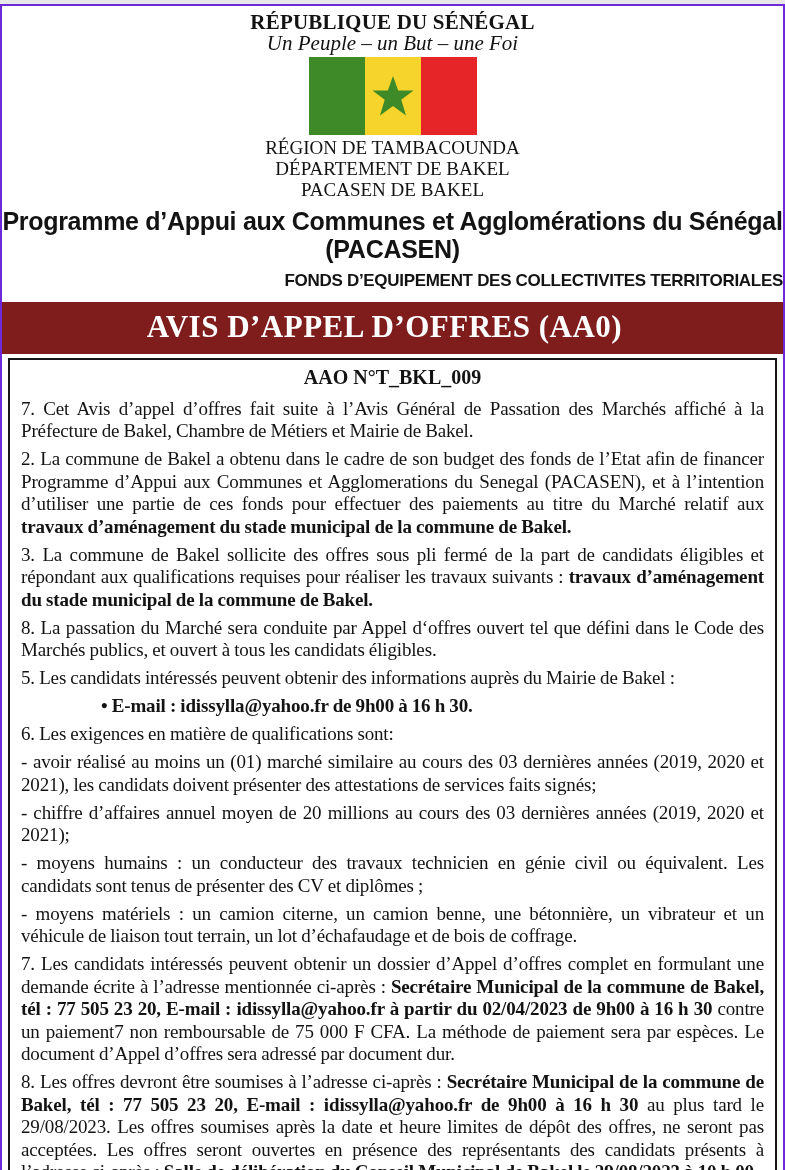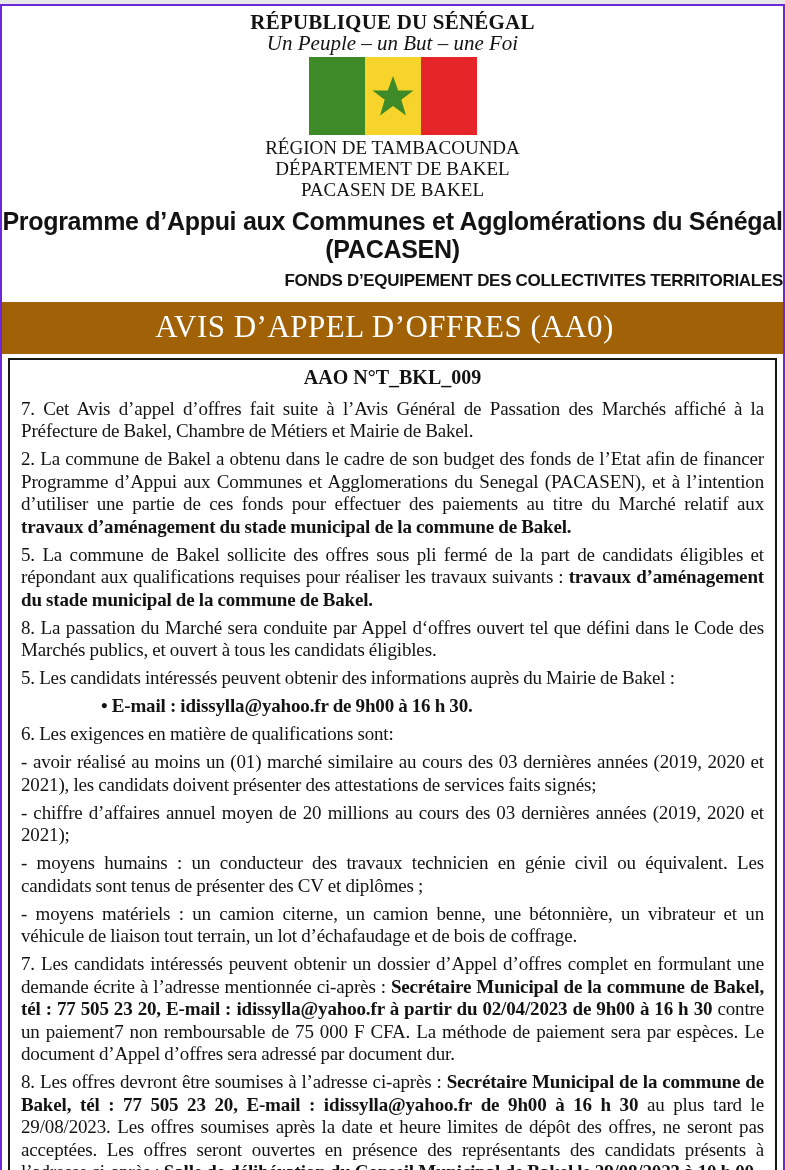--- a/index.html
+++ b/index.html
@@ -37,23 +37,23 @@
     font-size:25px;font-weight:bold;text-align:center;
     line-height:28px;margin-top:7px;letter-spacing:-0.3px;
   }
   .fund-line{
     font-family:"Liberation Sans","DejaVu Sans",sans-serif;
     font-size:17px;font-weight:bold;text-align:right;
     margin-top:8px;letter-spacing:-0.3px;
   }
   .banner{
     margin-top:11px;
-    background:#a16207;color:#fff;
+    background:#7f1d1d;color:#fff;
     text-align:center;
-    font-size:31px;font-weight:normal;
+    font-size:31px;font-weight:bold;
     padding:7px 16px 9px 0;
     letter-spacing:0.5px;
   }
   .body-box{
     flex:1;
     margin:4px 6px 6px 6px;
     border:2px solid #161616;
     padding:3px 11px 6px 11px;
     display:flex;flex-direction:column;
   }
@@ -102,21 +102,21 @@
 
   <div class="banner">
     <span>AVIS D’APPEL D’OFFRES (AA0)</span>
   </div>
 
   <div class="body-box">
     <div class="notice-number">AAO N°T_BKL_009</div>
     <div class="paras">
         <div class="para"><span>7. Cet Avis d’appel d’offres fait suite à l’Avis Général de Passation des Marchés affiché à la Préfecture de Bakel, Chambre de Métiers et Mairie de Bakel.</span></div>
         <div class="para"><span>2. La commune de Bakel a obtenu dans le cadre de son budget des fonds de l’Etat afin de financer Programme d’Appui aux Communes et Agglomerations du Senegal (PACASEN), et à l’intention d’utiliser une partie de ces fonds pour effectuer des paiements au titre du Marché relatif aux </span><span class="b">travaux d’aménagement du stade municipal de la commune de Bakel.</span></div>
-        <div class="para"><span>5. La commune de Bakel sollicite des offres sous pli fermé de la part de candidats éligibles et répondant aux qualifications requises pour réaliser les travaux suivants : </span><span class="b">travaux d’aménagement du stade municipal de la commune de Bakel.</span></div>
+        <div class="para"><span>3. La commune de Bakel sollicite des offres sous pli fermé de la part de candidats éligibles et répondant aux qualifications requises pour réaliser les travaux suivants : </span><span class="b">travaux d’aménagement du stade municipal de la commune de Bakel.</span></div>
         <div class="para"><span>8. La passation du Marché sera conduite par Appel d‘offres ouvert tel que défini dans le Code des Marchés publics, et ouvert à tous les candidats éligibles.</span></div>
         <div class="para"><span>5. Les candidats intéressés peuvent obtenir des informations auprès du Mairie de Bakel :</span></div>
         <div class="para bullet"><span class="b">• E-mail : idissylla@yahoo.fr de 9h00 à 16 h 30.</span></div>
         <div class="para"><span>6. Les exigences en matière de qualifications sont:</span></div>
         <div class="para"><span>- avoir réalisé au moins un (01) marché similaire au cours des 03 dernières années (2019, 2020 et 2021), les candidats doivent présenter des attestations de services faits signés;</span></div>
         <div class="para"><span>- chiffre d’affaires annuel moyen de 20 millions au cours des 03 dernières années (2019, 2020 et 2021);</span></div>
         <div class="para"><span>- moyens humains : un conducteur des travaux  technicien en génie civil ou équivalent. Les candidats sont tenus de présenter des CV et diplômes ;</span></div>
         <div class="para"><span>- moyens matériels : un camion citerne, un camion benne, une bétonnière, un vibrateur et un véhicule de liaison tout terrain, un lot d’échafaudage et de bois de coffrage.</span></div>
         <div class="para"><span>7. Les candidats intéressés peuvent obtenir un dossier d’Appel d’offres complet en formulant une demande écrite à l’adresse mentionnée ci-après : </span><span class="b">Secrétaire Municipal de la commune de Bakel, tél : 77 505 23 20, E-mail : idissylla@yahoo.fr à partir du 02/04/2023 de 9h00 à 16 h 30</span><span> contre un paiement7 non remboursable de 75 000 F CFA. La méthode de paiement sera par espèces. Le document d’Appel d’offres sera adressé par document dur.</span></div>
         <div class="para"><span>8. Les offres devront être soumises à l’adresse ci-après : </span><span class="b">Secrétaire Municipal de la commune de Bakel, tél : 77 505 23 20, E-mail : idissylla@yahoo.fr de 9h00 à 16 h 30</span><span> au plus tard le 29/08/2023. Les offres soumises après la date et heure limites de dépôt des offres, ne seront pas acceptées. Les offres seront ouvertes en présence des représentants des candidats présents à l’adresse ci-après : </span><span class="b">Salle de délibération du Conseil Municipal de Bakel le 29/08/2023  à 10 h 00.</span></div>

